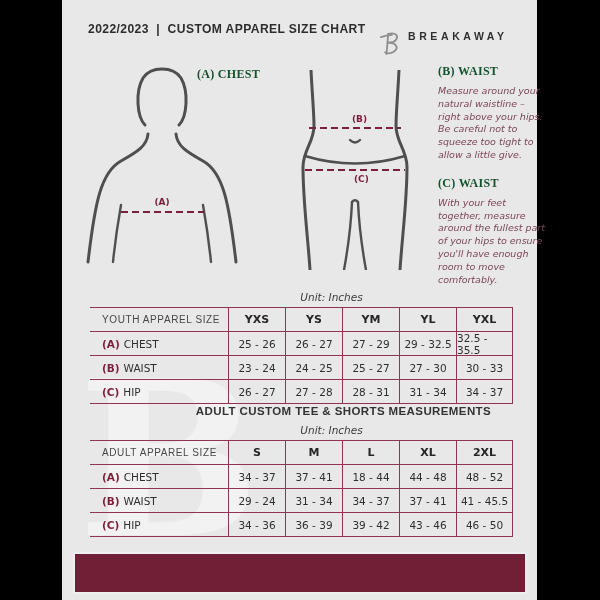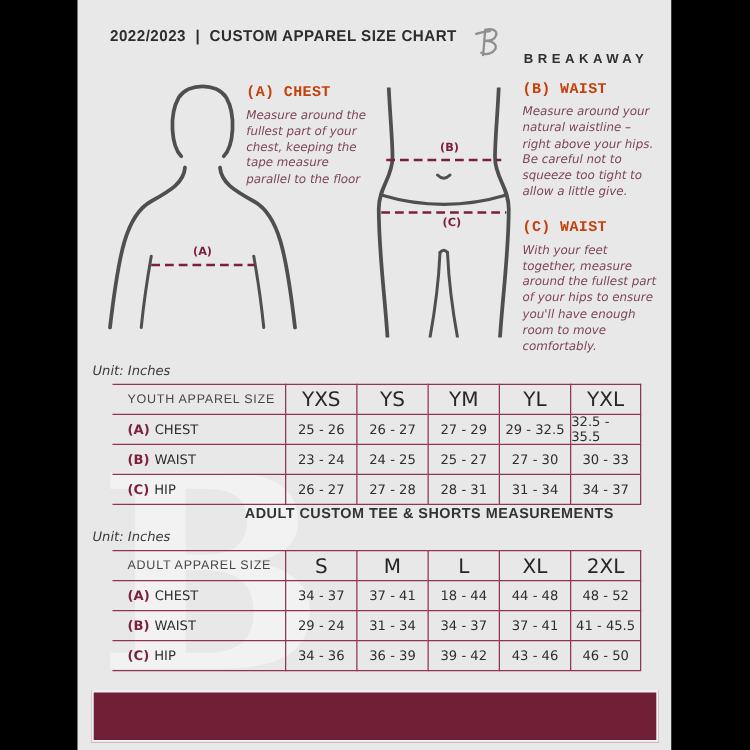--- a/index.html
+++ b/index.html
@@ -8,56 +8,56 @@
   .page{position:absolute;left:62px;top:0;width:475px;height:600px;background:#e8e8e9;}
 
   
   .watermark{position:absolute;left:16px;top:352px;font-size:215px;line-height:1;
              font-weight:bold;color:#f3f2f3;z-index:0;font-family:"DejaVu Serif", serif;}
 
   
   .hdr{position:absolute;left:26px;top:22px;z-index:2;display:flex;align-items:flex-start;}
   .hdr-title{font-size:12.5px;font-weight:800;letter-spacing:.4px;color:#2d2d2d;
              white-space:pre;transform:scaleX(.97);transform-origin:left;}
-  .brand{position:absolute;left:318px;top:20px;z-index:2;display:flex;align-items:flex-end;gap:17px;}
+  .brand{position:absolute;left:318px;top:30px;z-index:2;display:flex;align-items:flex-start;gap:6px;}
   .brand-name{font-size:10.5px;font-weight:bold;letter-spacing:3.6px;color:#2f2f2f;}
 
   
   .diagram{position:absolute;left:0;top:62px;width:475px;height:212px;z-index:1;}
   .fig{position:absolute;}
   .fig path,.fig ellipse{fill:none;stroke:#4f4f4f;stroke-width:3;stroke-linecap:round;}
   .fig .dash{stroke:#7b1f3a;stroke-width:2;stroke-dasharray:7 4;stroke-linecap:butt;}
   .fig .thin{stroke-width:2.4;}
   .marker{position:absolute;font-size:9px;font-weight:bold;color:#7b1f3a;z-index:2;
           font-family:"DejaVu Sans", sans-serif;}
-  .m-head{font-size:12px;font-weight:bold;color:#c2410c;letter-spacing:.3px;margin:0 0 6px 0;
-          font-family:Liberation Mono, monospace;}
+  .m-head{font-size:12px;font-weight:bold;color:#14532d;letter-spacing:.3px;margin:0 0 6px 0;
+          font-family:Liberation Serif, serif;}
   .m-body{font-size:9.5px;line-height:12.8px;font-style:italic;color:#7d4557;margin:0;
           font-family:"DejaVu Sans", sans-serif;}
   .chest-text{position:absolute;left:135px;top:5px;width:102px;}
-  .side-text{position:absolute;left:356px;top:2px;width:110px;}
+  .side-text{position:absolute;left:376px;top:2px;width:110px;}
   .side-text .gap{height:14px;}
 
   
   .sec-title{position:absolute;left:0;width:475px;text-align:center;font-size:11.5px;
              font-weight:bold;letter-spacing:.4px;color:#333;z-index:1;}
-  .sec-unit{position:absolute;left:12px;width:475px;font-size:10.5px;
+  .sec-unit{position:absolute;left:1px;width:537px;text-align:center;font-size:10.5px;
             font-style:italic;color:#3a3a3a;z-index:1;font-family:"DejaVu Sans", sans-serif;}
 
   
   .size-table{position:absolute;left:28px;width:423px;display:grid;
               grid-template-columns:138px repeat(5,1fr);z-index:1;}
   .cell{height:23px;display:flex;align-items:center;justify-content:center;
         font-size:10.5px;color:#2e2e2e;border-top:1.5px solid #8f3550;
         font-family:"DejaVu Sans", sans-serif;}
   .cell.lab{justify-content:flex-start;padding-left:12px;}
   .cell.vline{border-left:1.5px solid #8f3550;}
   .cell.rline{border-right:1.5px solid #8f3550;}
   .cell.bline{border-bottom:1.5px solid #8f3550;}
-  .cell.size-head{font-weight:normal;font-size:16px;color:#262626;}
+  .cell.size-head{font-weight:bold;font-size:11px;color:#262626;}
   .cell.col-head{font-size:10px;letter-spacing:.6px;color:#474747;
                  font-family:Liberation Sans, sans-serif;}
   .pfx{color:#7b1f3a;font-weight:bold;margin-right:4px;}
 
   
   .bottom-bar{position:absolute;left:11px;top:552px;width:450px;height:38px;
               background:#701f37;border:2px solid #efeef0;z-index:1;}
 </style>
 </head>
 <body>
@@ -91,21 +91,20 @@
         <path d="M 63 72 C 62 84, 52 90, 36 99 C 16 110, 10 140, 3 200"></path>
         <path d="M 91 72 C 92 84, 102 90, 118 99 C 138 110, 144 140, 151 200"></path>
         <path class="thin" d="M 36 143 C 33 160, 30 180, 28 200"></path>
         <path class="thin" d="M 118 143 C 121 160, 124 180, 126 200"></path>
         <path class="dash" d="M 36 150 H 119"></path>
       </svg>
       <span class="marker" style="left:88px;top:135px;width:24px;text-align:center;">(A)</span>
 
       <div class="chest-text">
         <p class="m-head">(A) CHEST</p>
-        <p class="m-body">Measure around the fullest part of your chest, keeping the tape measure parallel to the floor</p>
       </div>
 
       <svg class="fig" style="left:238px;top:8px;" width="110" height="200" viewBox="0 0 110 200">
         <path d="M 11 0 C 12 22, 14 42, 14 56 C 14 72, 3 80, 3 97 C 3 132, 8 168, 10 200"></path>
         <path d="M 99 0 C 98 22, 96 42, 96 56 C 96 72, 107 80, 107 97 C 107 132, 102 168, 100 200"></path>
         <path class="thin" d="M 50 70 Q 55 75 60 70"></path>
         <path class="thin" d="M 5 86 Q 55 101 105 86"></path>
         <path class="thin" d="M 52 132 Q 55 128.5 58 132"></path>
         <path class="thin" d="M 52 132 C 51 155, 48 178, 44 200"></path>
         <path class="thin" d="M 58 132 C 59 155, 62 178, 66 200"></path>

